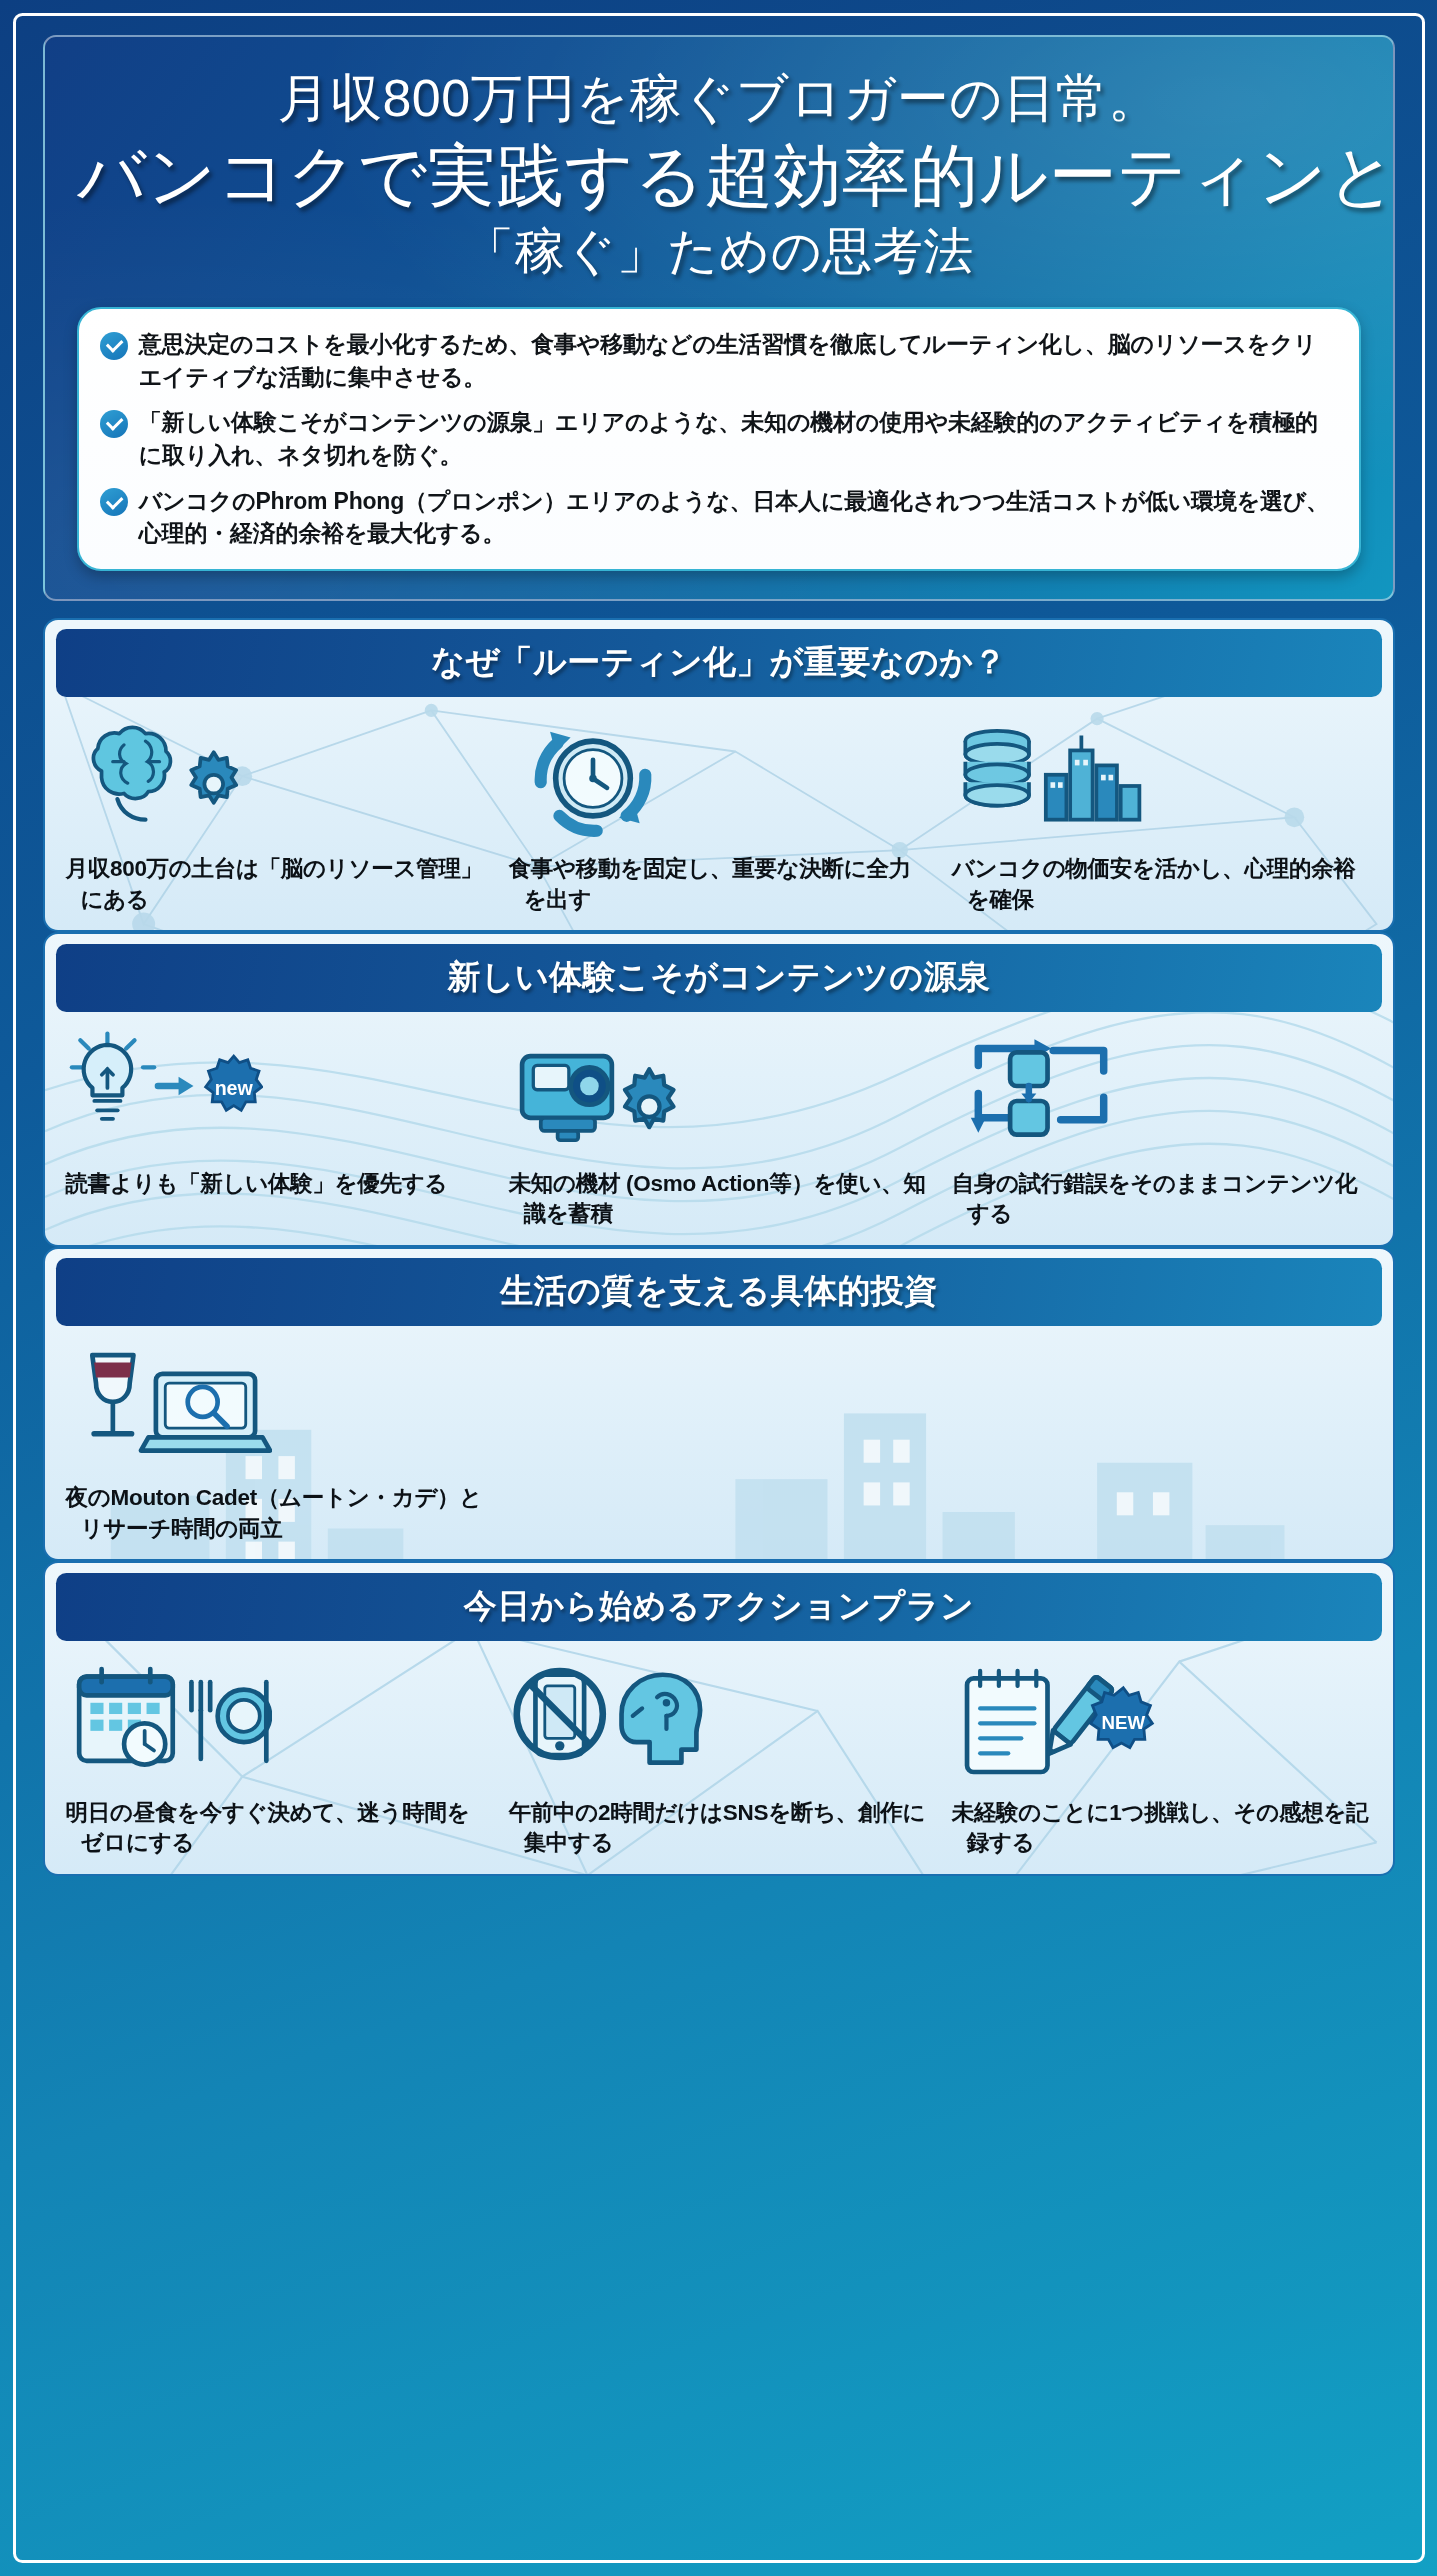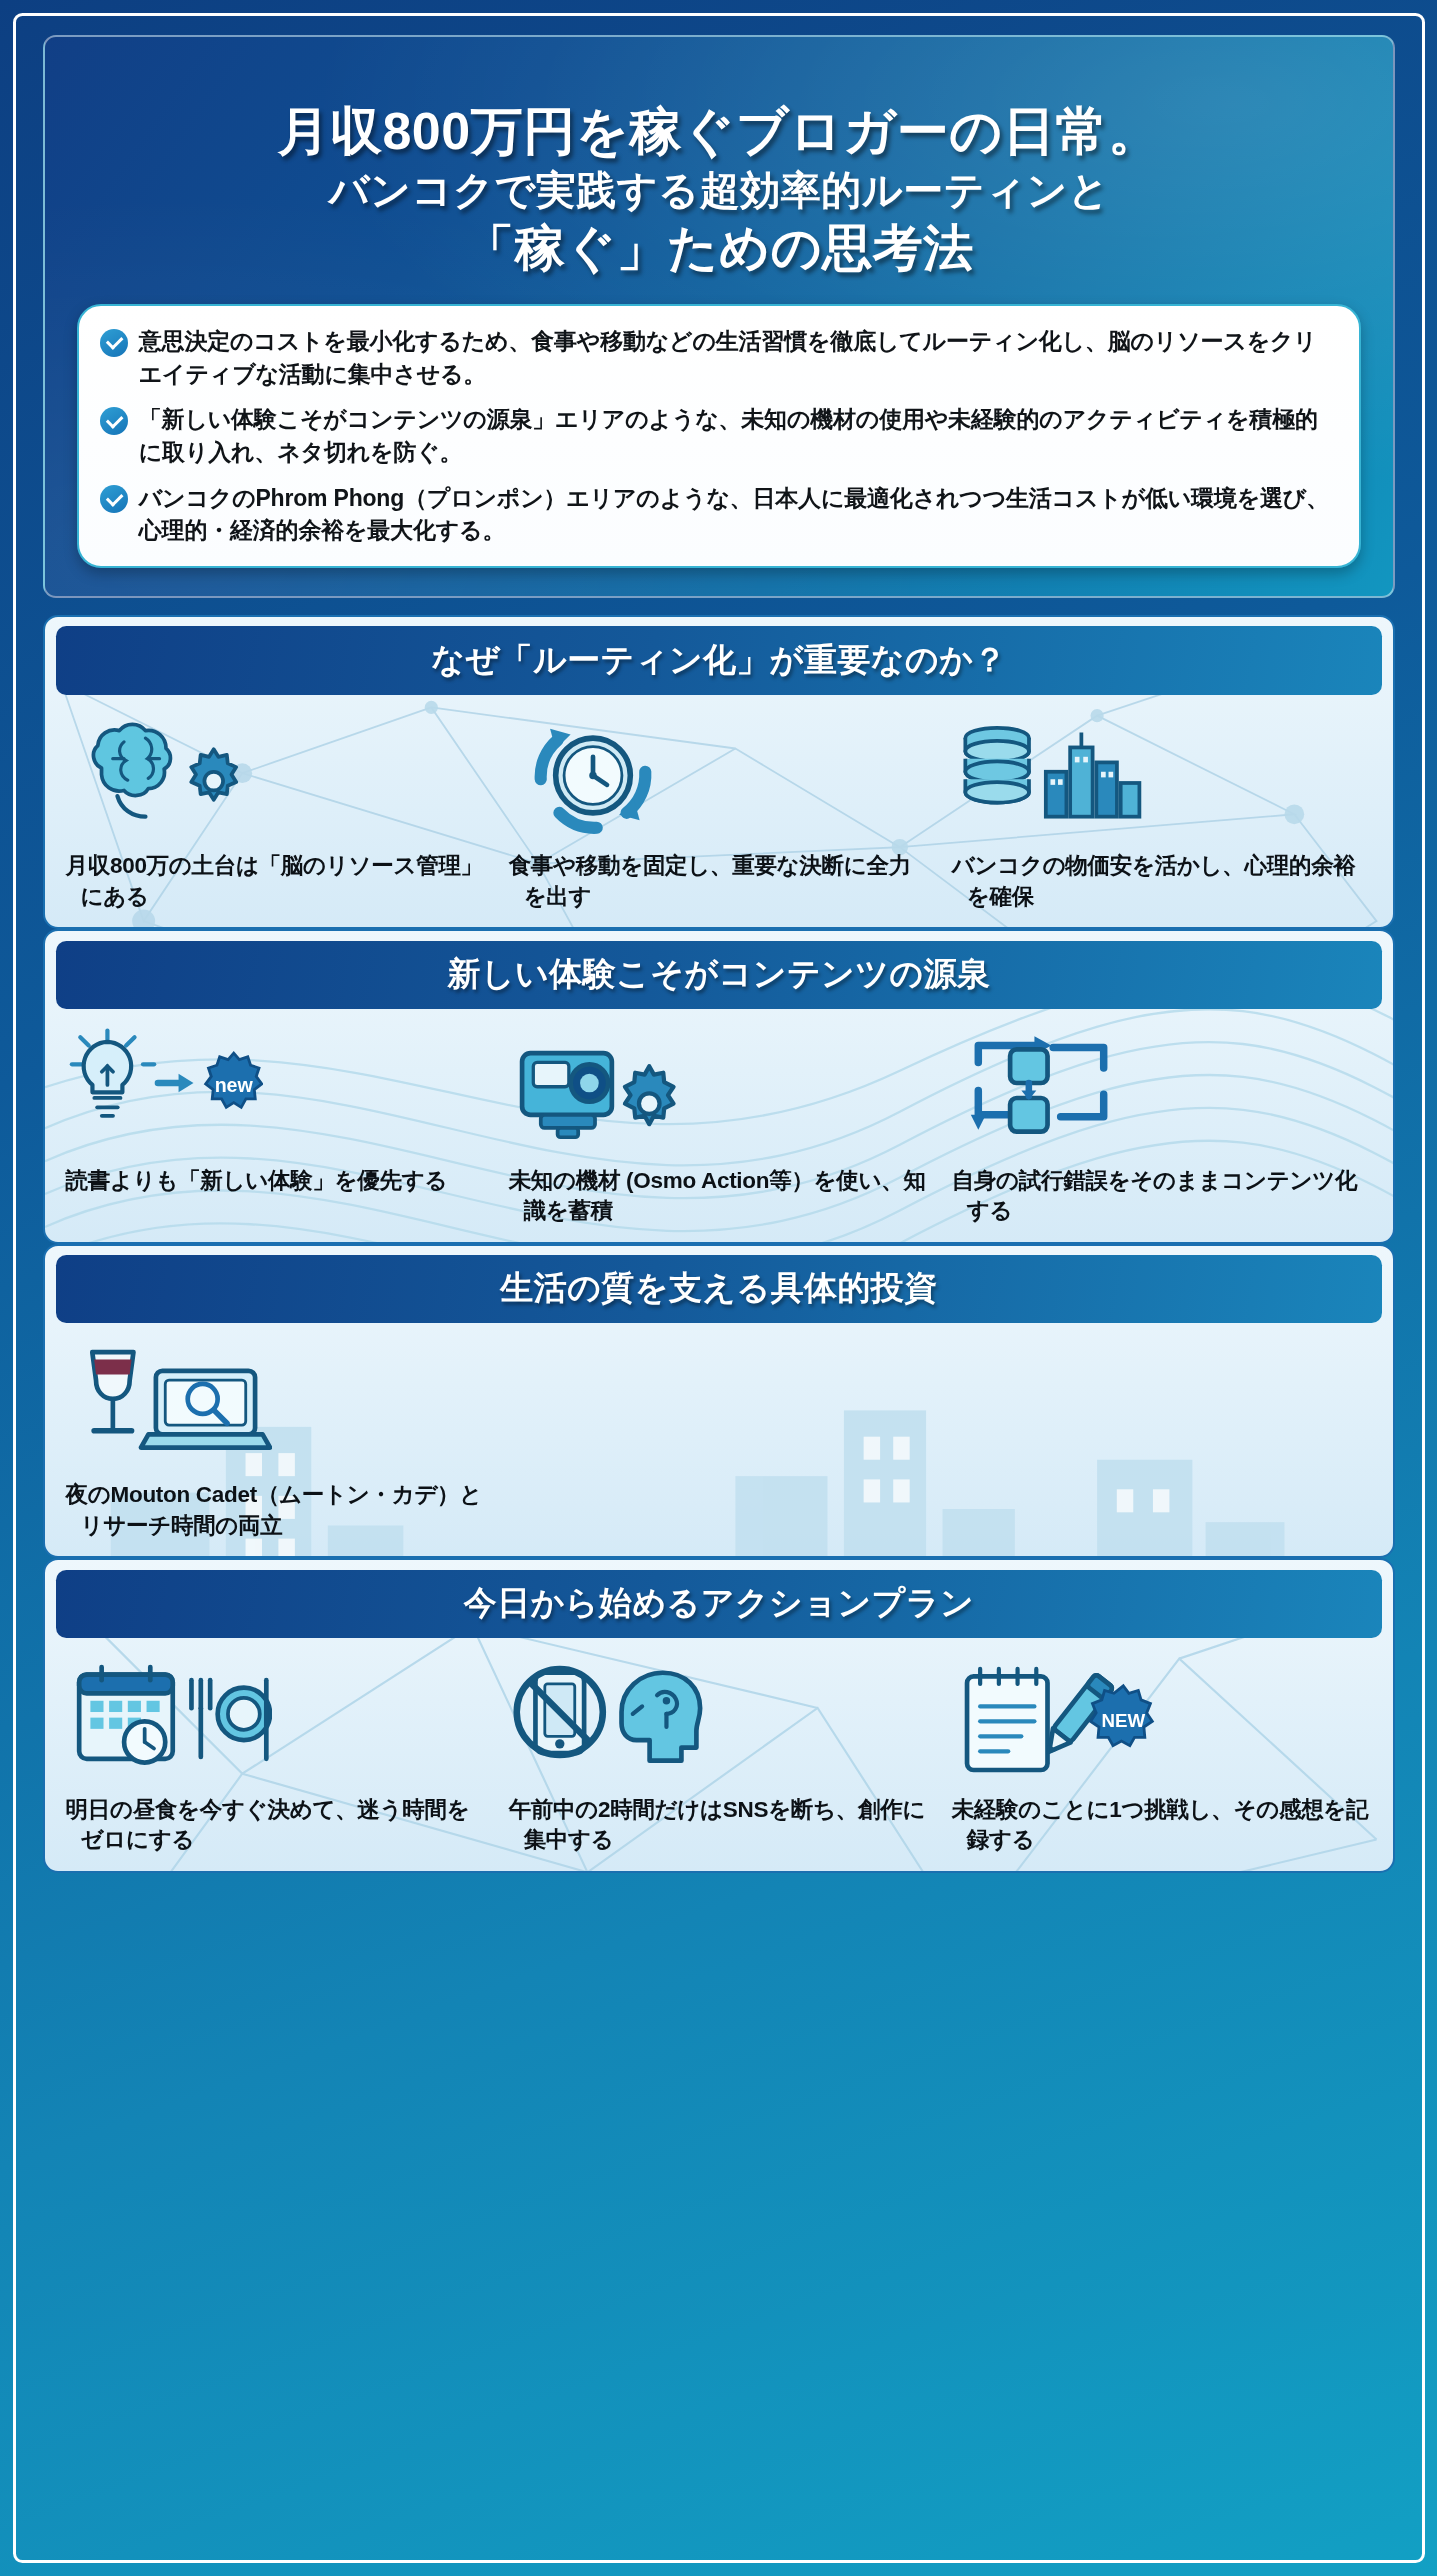--- a/index.html
+++ b/index.html
@@ -49,30 +49,29 @@
     position:absolute; inset:0;
     background:
       radial-gradient(ellipse at 88% 12%, rgba(255,255,255,0.12), transparent 55%),
       radial-gradient(ellipse at 10% 95%, rgba(255,255,255,0.07), transparent 50%);
     pointer-events:none;
   }
   .hero-title {
     position: relative;
     text-align: center;
     color: #ffffff;
-    font-weight: 700;
+    font-weight: 400;
     font-size: 52px;
     line-height: 1.28;
     letter-spacing: 0.5px;
     text-shadow: 2.8px 3.7px 4.7px rgba(0,0,0,0.45);
     z-index: 2;
-    margin-top: 33px;
   }
   .hero-title .ln { display: block; white-space: nowrap; }
-  .hero-title .ln2 { font-size: 40px; }
+  .hero-title .ln2 { font-size: 68px; }
   .hero-title .ln3 { font-size: 50px; }
 
   .summary-card {
     position: relative;
     margin-top: 24px;
     background: linear-gradient(180deg,#ffffff 0%, #fbfdff 100%);
     border-radius: 24px;
     border: 2.8px solid #37b4d4;
     padding: 19px 20.6px 19px 20.6px;
     z-index: 2;

